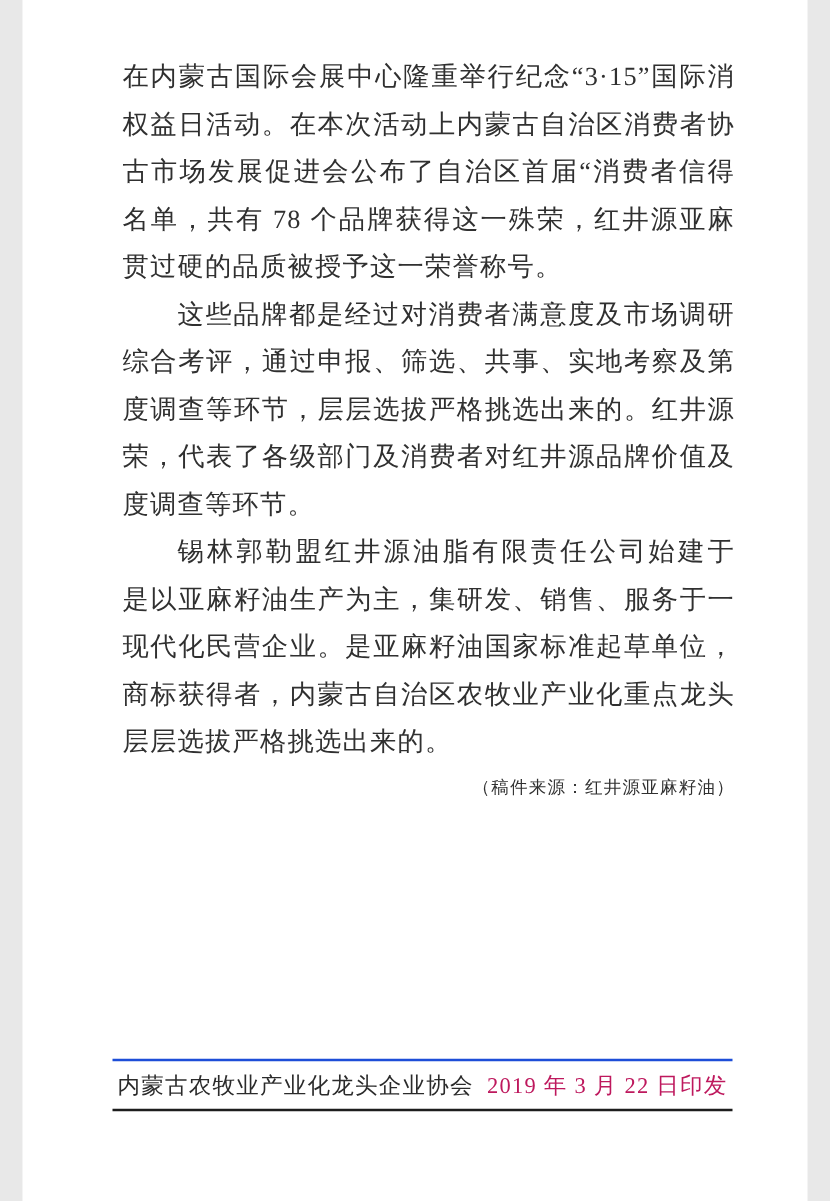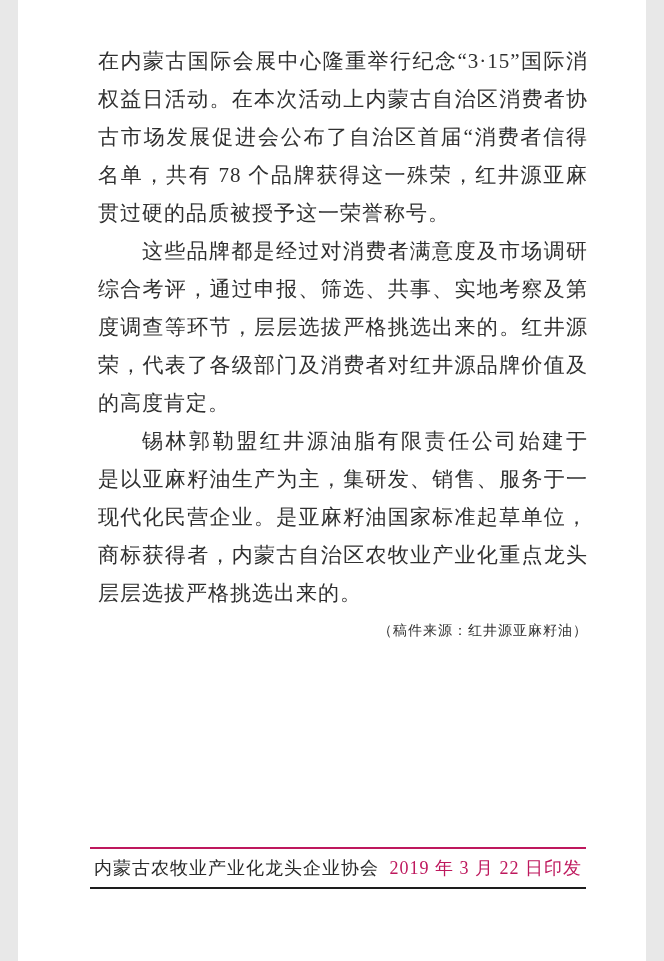--- a/index.html
+++ b/index.html
@@ -61,21 +61,21 @@
     text-align: right;
     color: #303030;
   }
 
   
   .footer-bar {
     position: absolute;
     left: 72px;
     right: 60px;
     top: 847px;
-    border-top: 2px solid #be185d;
+    border-top: 2px solid #1d4ed8;
     border-bottom: 2px solid #1d1d1d;
     height: 42px;
     display: flex;
     align-items: center;
     justify-content: space-between;
     padding: 0 4px;
   }
 
   .footer-issuer {
     font-size: 18px;
@@ -110,21 +110,21 @@
     <div id="paragraphs">
         <div class="line full">在内蒙古国际会展中心隆重举行纪念“3·15”国际消费者</div>
         <div class="line full">权益日活动。在本次活动上内蒙古自治区消费者协会、内蒙</div>
         <div class="line full">古市场发展促进会公布了自治区首届“消费者信得过产品”</div>
         <div class="line full">名单，共有 78 个品牌获得这一殊荣，红井源亚麻籽油以一</div>
         <div class="line last">贯过硬的品质被授予这一荣誉称号。</div>
         <div class="line full indent">这些品牌都是经过对消费者满意度及市场调研的长期</div>
         <div class="line full">综合考评，通过申报、筛选、共事、实地考察及第三方满意</div>
         <div class="line full">度调查等环节，层层选拔严格挑选出来的。红井源获得此殊</div>
         <div class="line full">荣，代表了各级部门及消费者对红井源品牌价值及产品质量</div>
-        <div class="line last">的高度肯定。</div>
+        <div class="line last">度调查等环节。</div>
         <div class="line full indent">锡林郭勒盟红井源油脂有限责任公司始建于 1983 年，</div>
         <div class="line full">是以亚麻籽油生产为主，集研发、销售、服务于一体的大型</div>
         <div class="line full">现代化民营企业。是亚麻籽油国家标准起草单位，中国驰名</div>
         <div class="line full">商标获得者，内蒙古自治区农牧业产业化重点龙头企业，受</div>
         <div class="line last">层层选拔严格挑选出来的。</div>
       </div>
     <div class="attribution">（稿件来源：红井源亚麻籽油）</div>
   </div>
 
   <div class="footer-bar">

